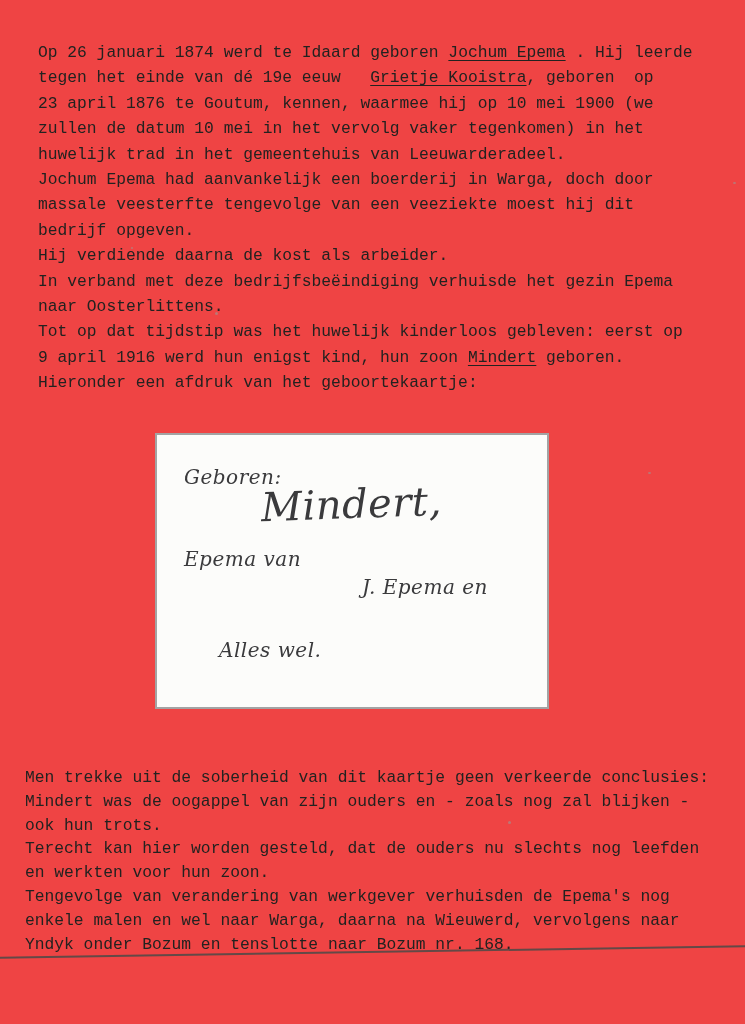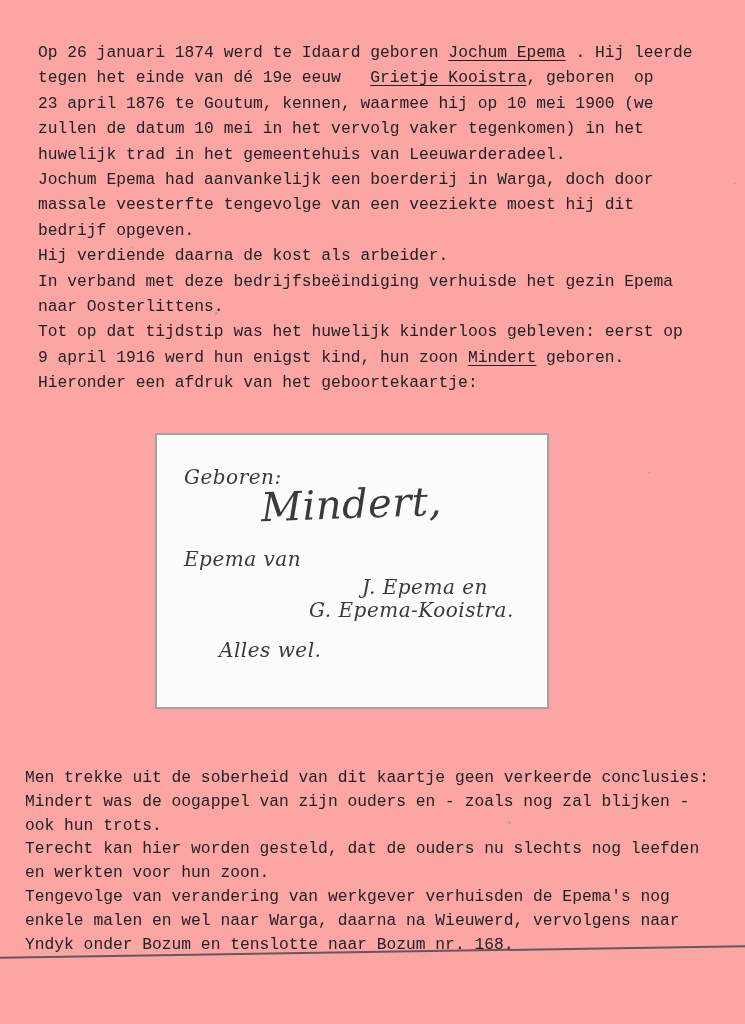--- a/index.html
+++ b/index.html
@@ -1,21 +1,21 @@
 <!DOCTYPE html>
 <html><head>
 <meta charset="utf-8">
 <style>
   html, body { margin: 0; padding: 0; background: #e8e8e6; }
   .page {
     position: relative;
     width: 745px;
     height: 1024px;
     margin: 0 auto;
-    background: #fca5a5;
+    background: #ef4444;
     overflow: hidden;
     font-family: "Liberation Mono", "DejaVu Sans Mono", monospace;
     color: #222220;
   }
   
   .typedblock {
     position: absolute;
     white-space: pre;
     font-size: 16.3px;
     letter-spacing: 0px;
@@ -73,21 +73,20 @@
 
 <div class="page">
 
   <div id="top-text" class="typedblock"><div class="tline"><span>Op 26 januari 1874 werd te Idaard geboren </span><span class="ul">Jochum Epema</span><span> . Hij leerde</span></div><div class="tline"><span>tegen het einde van dé 19e eeuw   </span><span class="ul">Grietje Kooistra</span><span>, geboren  op</span></div><div class="tline"><span>23 april 1876 te Goutum, kennen, waarmee hij op 10 mei 1900 (we</span></div><div class="tline"><span>zullen de datum 10 mei in het vervolg vaker tegenkomen) in het</span></div><div class="tline"><span>huwelijk trad in het gemeentehuis van Leeuwarderadeel.</span></div><div class="tline"><span>Jochum Epema had aanvankelijk een boerderij in Warga, doch door</span></div><div class="tline"><span>massale veesterfte tengevolge van een veeziekte moest hij dit</span></div><div class="tline"><span>bedrijf opgeven.</span></div><div class="tline"><span>Hij verdiende daarna de kost als arbeider.</span></div><div class="tline"><span>In verband met deze bedrijfsbeëindiging verhuisde het gezin Epema</span></div><div class="tline"><span>naar Oosterlittens.</span></div><div class="tline"><span>Tot op dat tijdstip was het huwelijk kinderloos gebleven: eerst op</span></div><div class="tline"><span>9 april 1916 werd hun enigst kind, hun zoon </span><span class="ul">Mindert</span><span> geboren.</span></div><div class="tline"><span>Hieronder een afdruk van het geboortekaartje:</span></div></div>
 
   <div class="card">
     <div class="script sm card-geboren">Geboren:</div>
     <div class="script card-name">Mindert,</div>
     <div class="script sm card-zoon">Epema van</div>
     <div class="script sm card-parent1">J. Epema en</div>
-    <div class="script sm card-parent2">G. Epema-Kooistra.</div>
     <div class="script sm card-alleswel">Alles wel.</div>
   </div>
 
   <div id="bottom-text" class="typedblock"><div class="tline"><span>Men trekke uit de soberheid van dit kaartje geen verkeerde conclusies:</span></div><div class="tline"><span>Mindert was de oogappel van zijn ouders en - zoals nog zal blijken -</span></div><div class="tline"><span>ook hun trots.</span></div><div class="tline"><span>Terecht kan hier worden gesteld, dat de ouders nu slechts nog leefden</span></div><div class="tline"><span>en werkten voor hun zoon.</span></div><div class="tline"><span>Tengevolge van verandering van werkgever verhuisden de Epema's nog</span></div><div class="tline"><span>enkele malen en wel naar Warga, daarna na Wieuwerd, vervolgens naar</span></div><div class="tline"><span>Yndyk onder Bozum en tenslotte naar Bozum nr. 168.</span></div></div>
 
   <div class="scan-line"></div>
 
   <div class="speck s1"></div>
   <div class="speck s2"></div>
   <div class="speck s3"></div>

